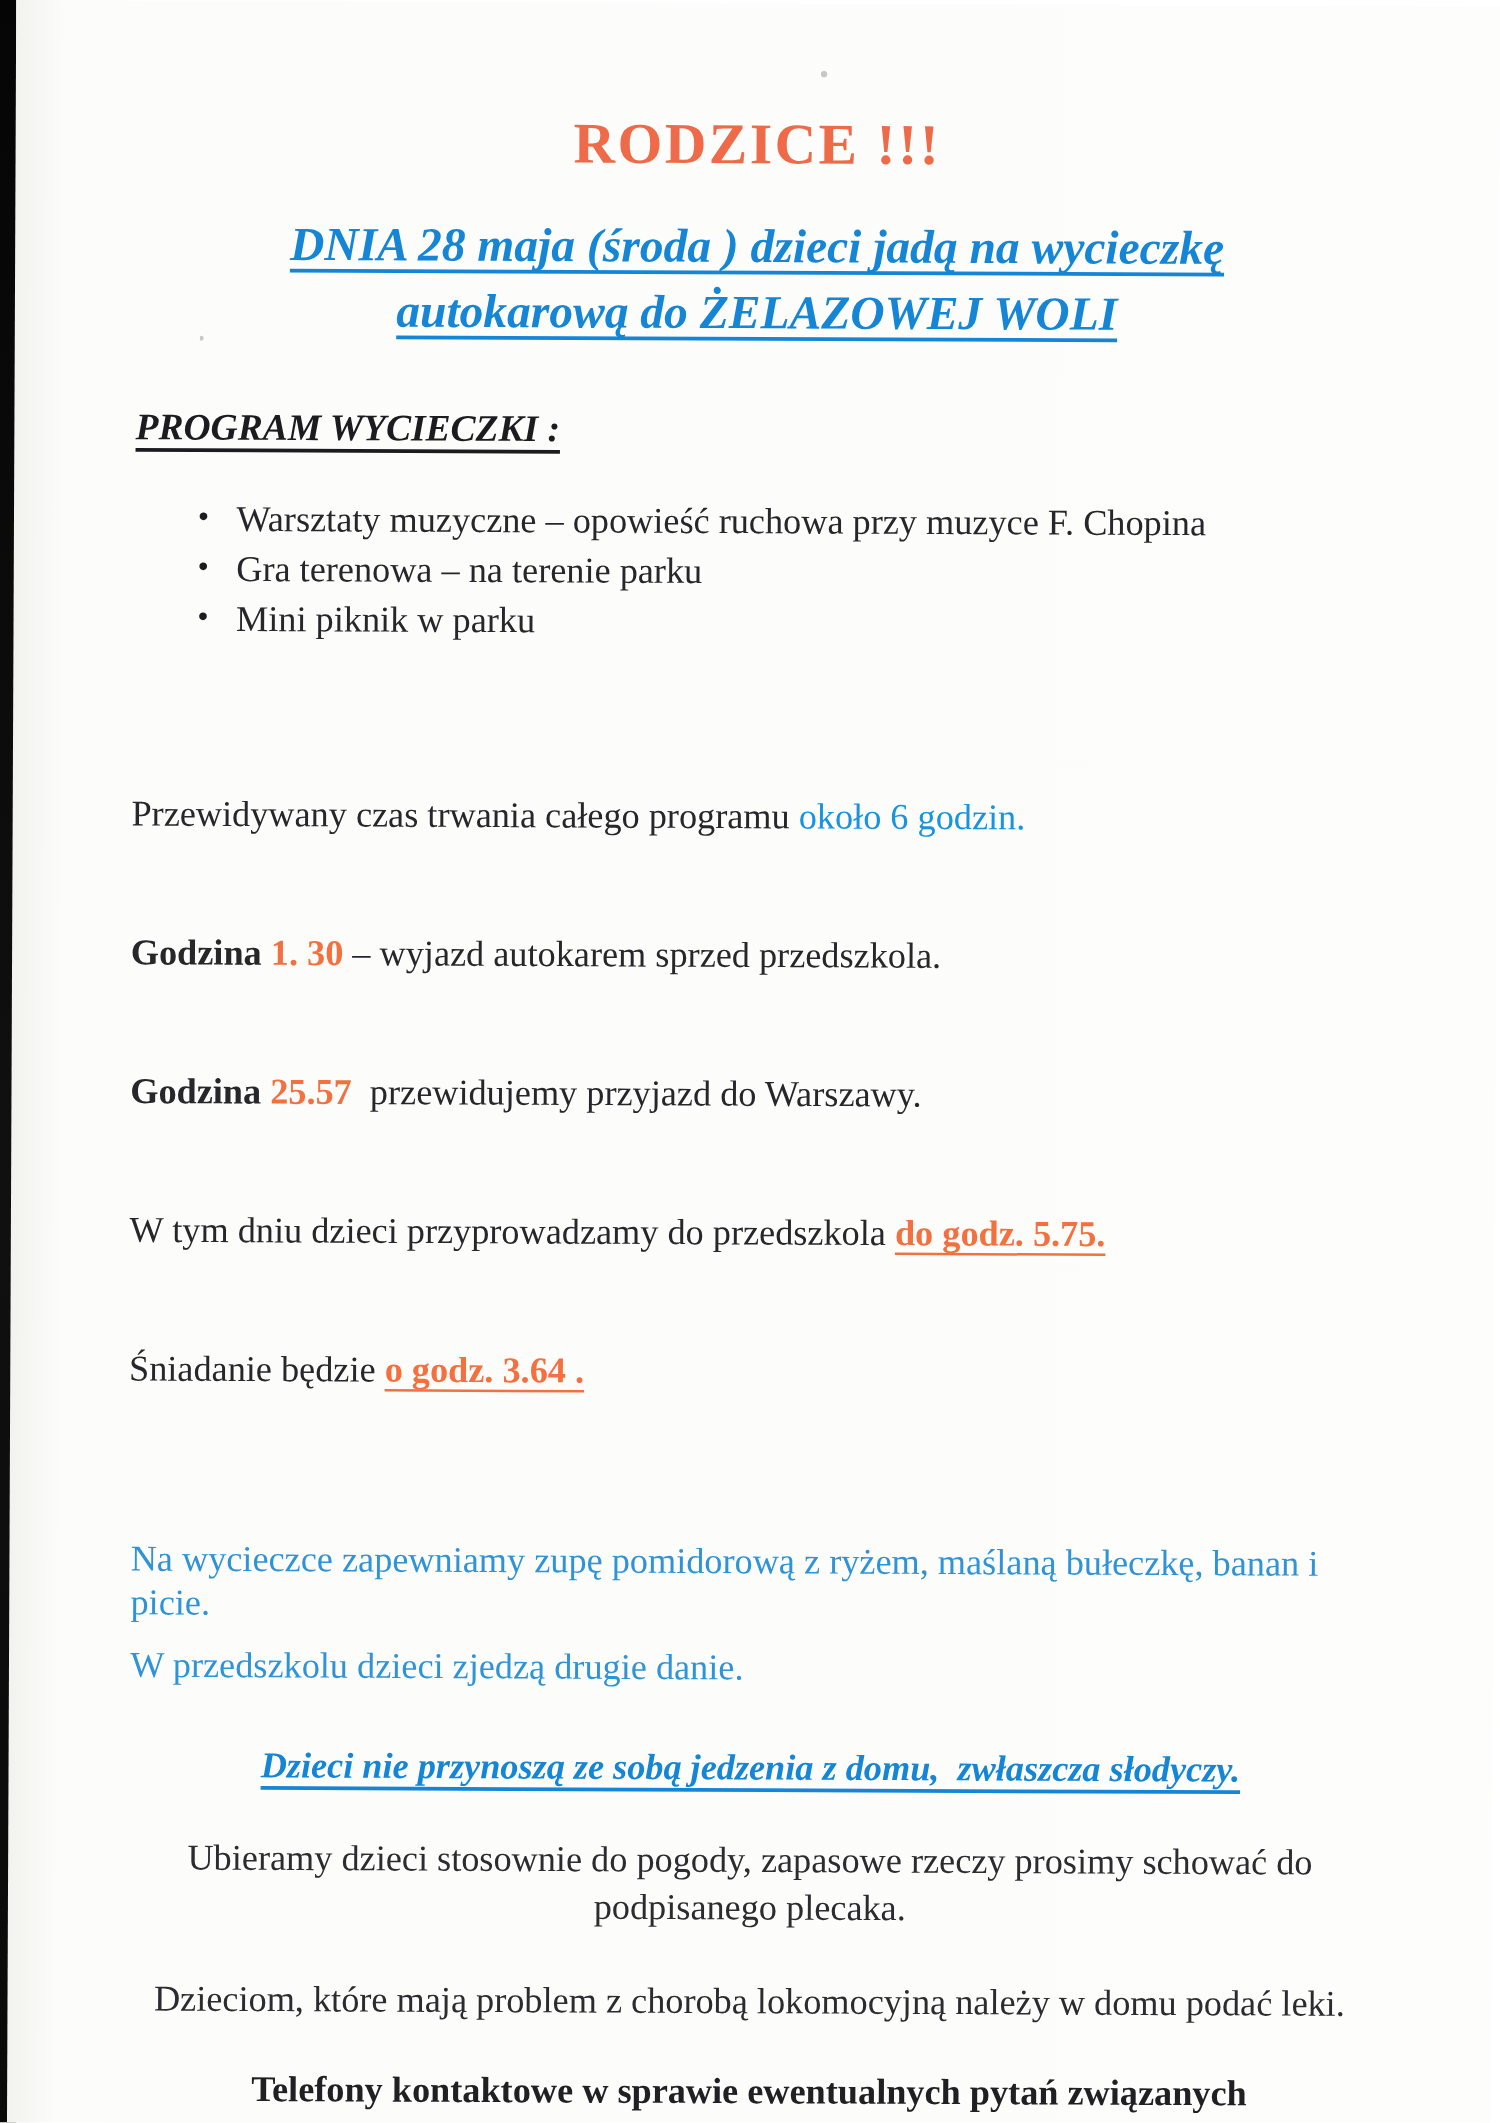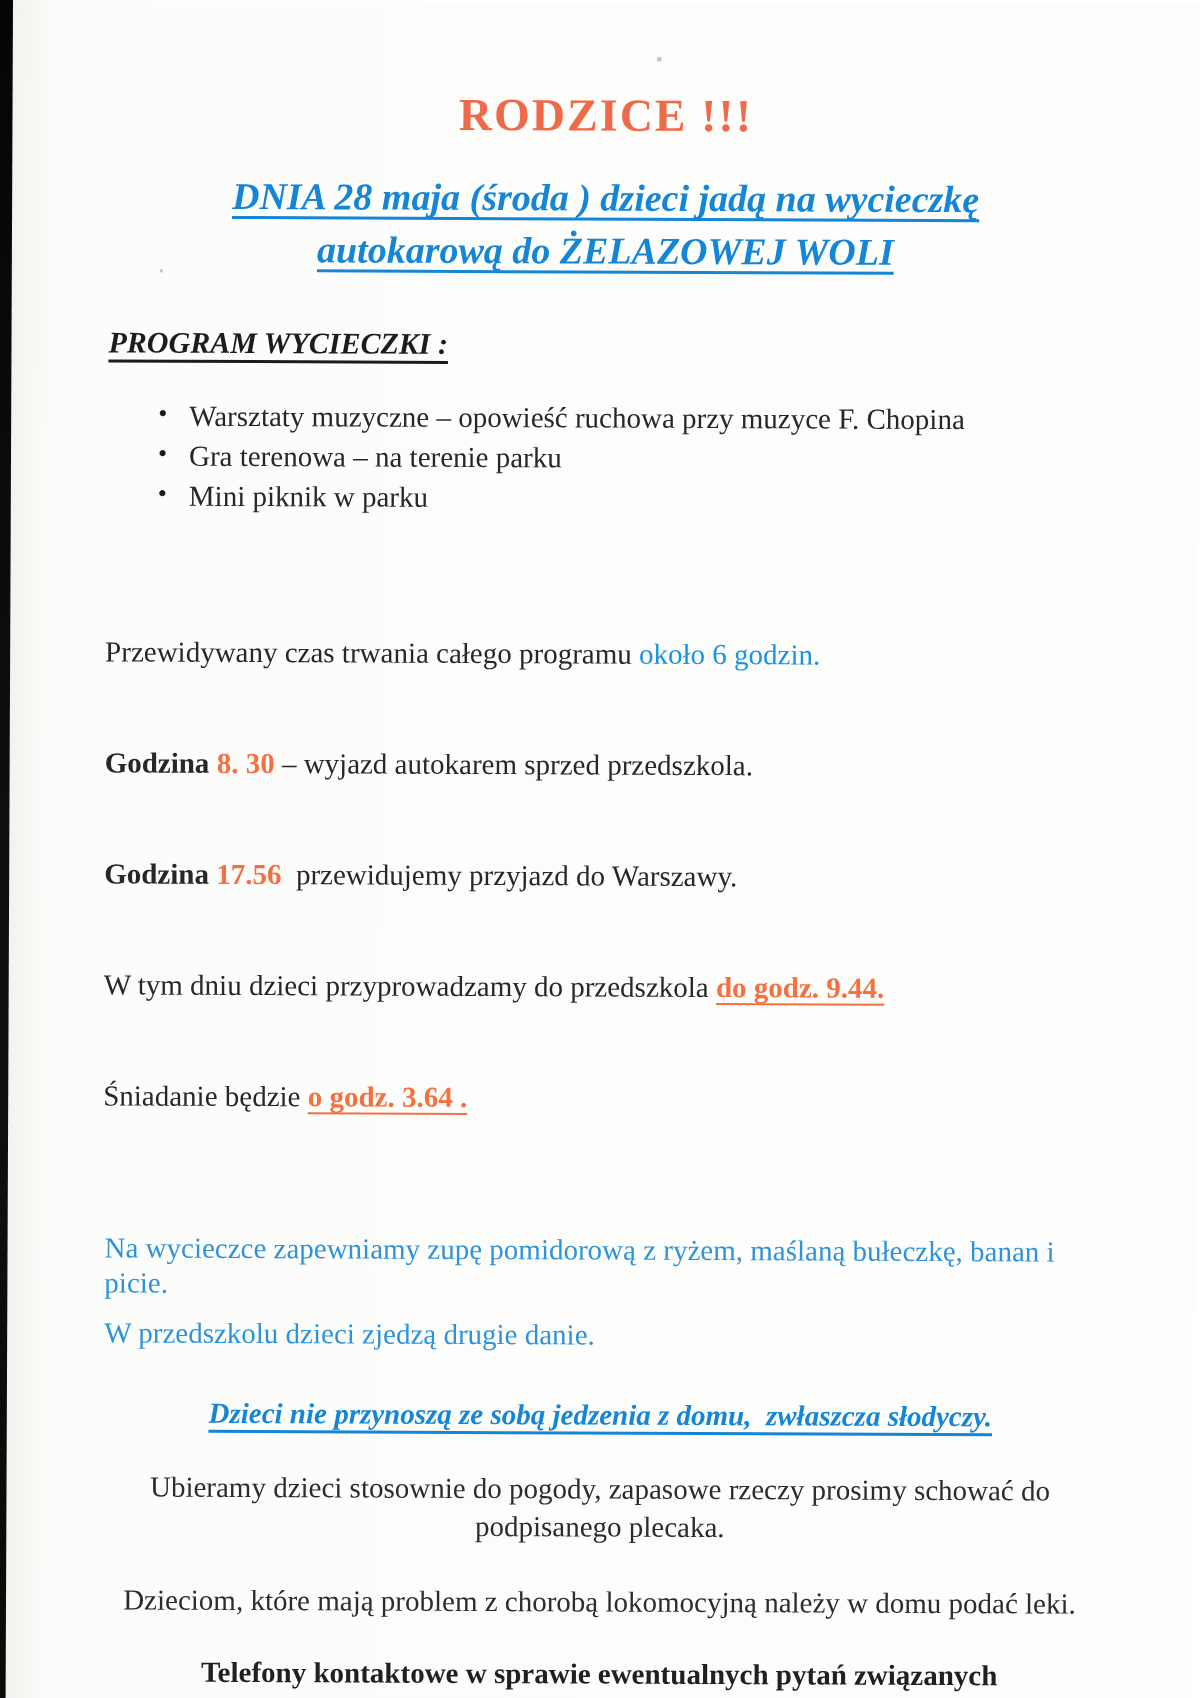--- a/index.html
+++ b/index.html
@@ -117,23 +117,23 @@
   <h2 class="program-header"><span class="hl">PROGRAM WYCIECZKI :</span></h2>
 
   <ul class="program-list">
     <li><span class="bullet">•</span><span>Warsztaty muzyczne – opowieść ruchowa przy muzyce F. Chopina</span></li>
     <li><span class="bullet">•</span><span>Gra terenowa – na terenie parku</span></li>
     <li><span class="bullet">•</span><span>Mini piknik w parku</span></li>
   </ul>
 
   <div class="schedule">
     <p><span>Przewidywany czas trwania całego programu </span><span class="accent-blue">około 6 godzin.</span></p>
-    <p><span class="b">Godzina </span><span class="time-orange">8. 30</span><span> – wyjazd autokarem sprzed przedszkola.</span></p>
-    <p><span class="b">Godzina </span><span class="time-orange">17.56</span><span>  przewidujemy przyjazd do Warszawy.</span></p>
-    <p><span>W tym dniu dzieci przyprowadzamy do przedszkola </span><span class="orange-underline">do godz. 9.44.</span></p>
+    <p><span class="b">Godzina </span><span class="time-orange">1. 30</span><span> – wyjazd autokarem sprzed przedszkola.</span></p>
+    <p><span class="b">Godzina </span><span class="time-orange">25.57</span><span>  przewidujemy przyjazd do Warszawy.</span></p>
+    <p><span>W tym dniu dzieci przyprowadzamy do przedszkola </span><span class="orange-underline">do godz. 5.75.</span></p>
     <p><span>Śniadanie będzie </span><span class="orange-underline">o godz. 3.64 .</span></p>
   </div>
 
   <div class="food">
     <p>Na wycieczce zapewniamy zupę pomidorową z ryżem, maślaną bułeczkę, banan i</p>
     <p>picie.</p>
     <p class="second">W przedszkolu dzieci zjedzą drugie danie.</p>
   </div>
 
   <div class="no-food"><span class="hl">Dzieci nie przynoszą ze sobą jedzenia z domu,  zwłaszcza słodyczy.</span></div>

